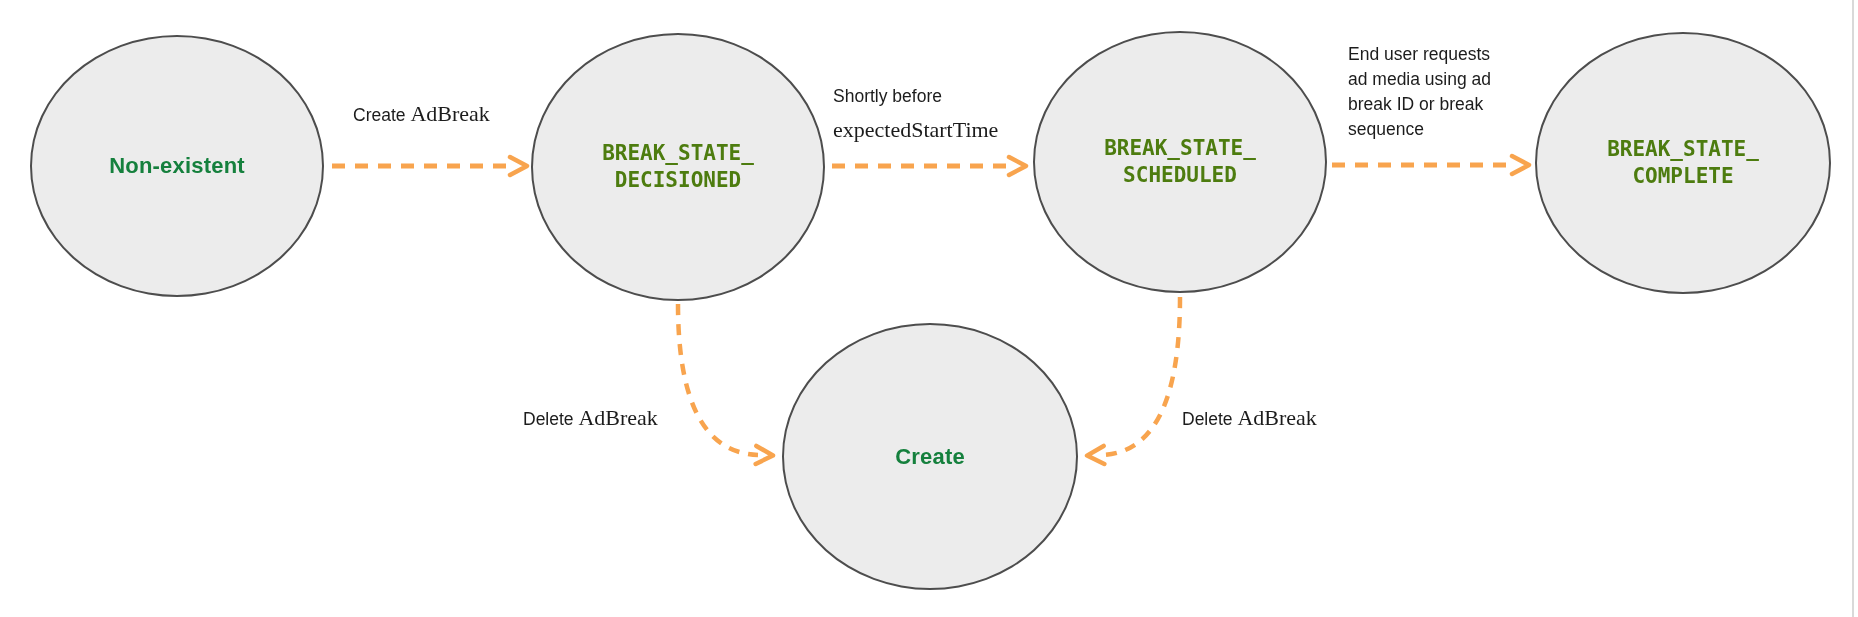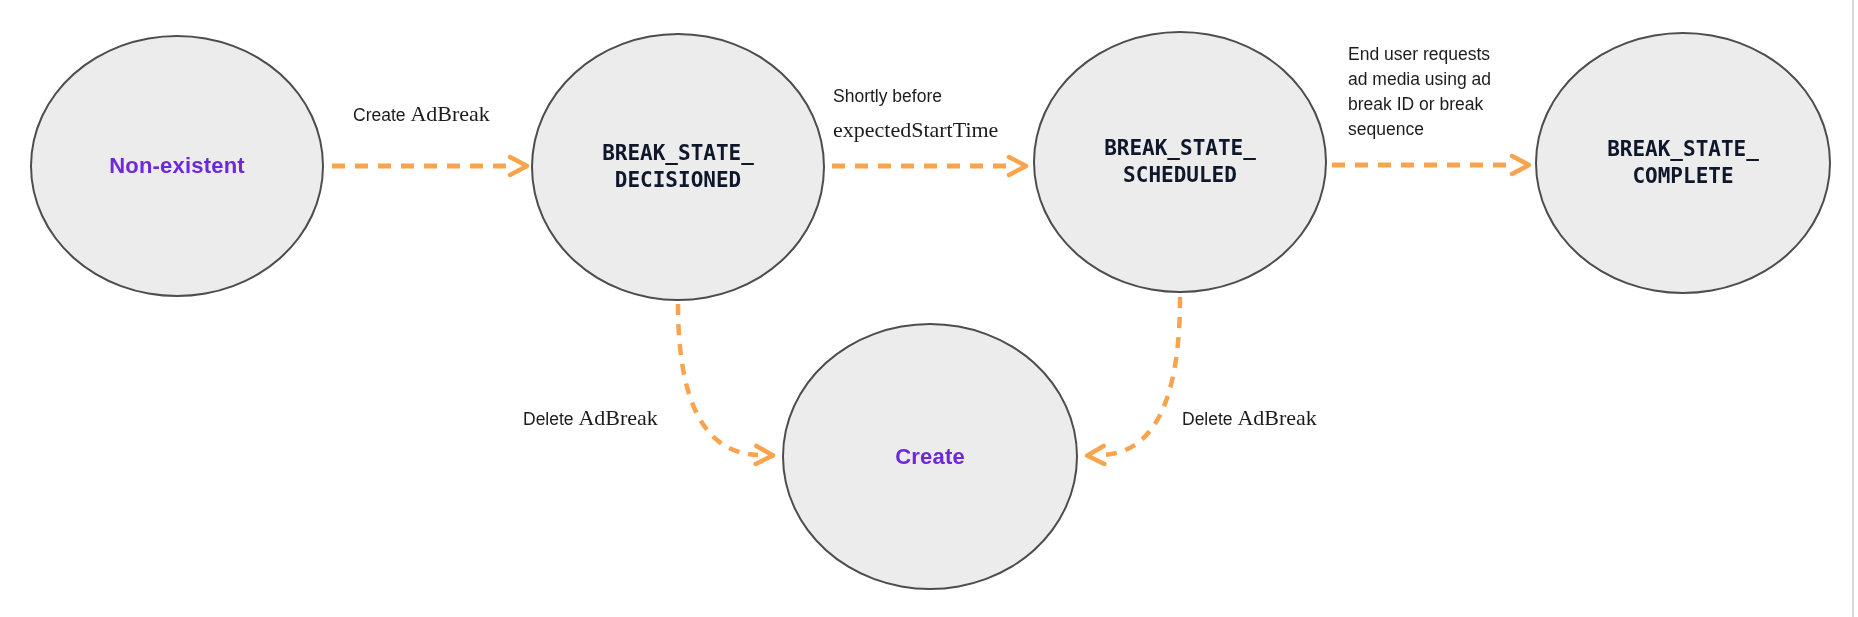--- a/index.html
+++ b/index.html
@@ -30,29 +30,29 @@
     display: flex;
     flex-direction: column;
     align-items: center;
     justify-content: center;
     text-align: center;
   }
   .state .name {
     font-family: "Liberation Sans", sans-serif;
     font-weight: 700;
     font-size: 22px;
-    color: #6d28d9;
+    color: #15803d;
     letter-spacing: 0.2px;
   }
   .state .mono-line {
     font-family: "DejaVu Sans Mono", monospace;
     font-weight: 700;
     font-size: 21px;
     line-height: 27px;
-    color: #0f172a;
+    color: #4d7c0f;
   }
   .edge-label {
     position: absolute;
     font-size: 17.5px;
     line-height: 25px;
     color: #1C1C1C;
     white-space: nowrap;
   }
   .edge-label .code {
     font-family: Liberation Serif, serif;

